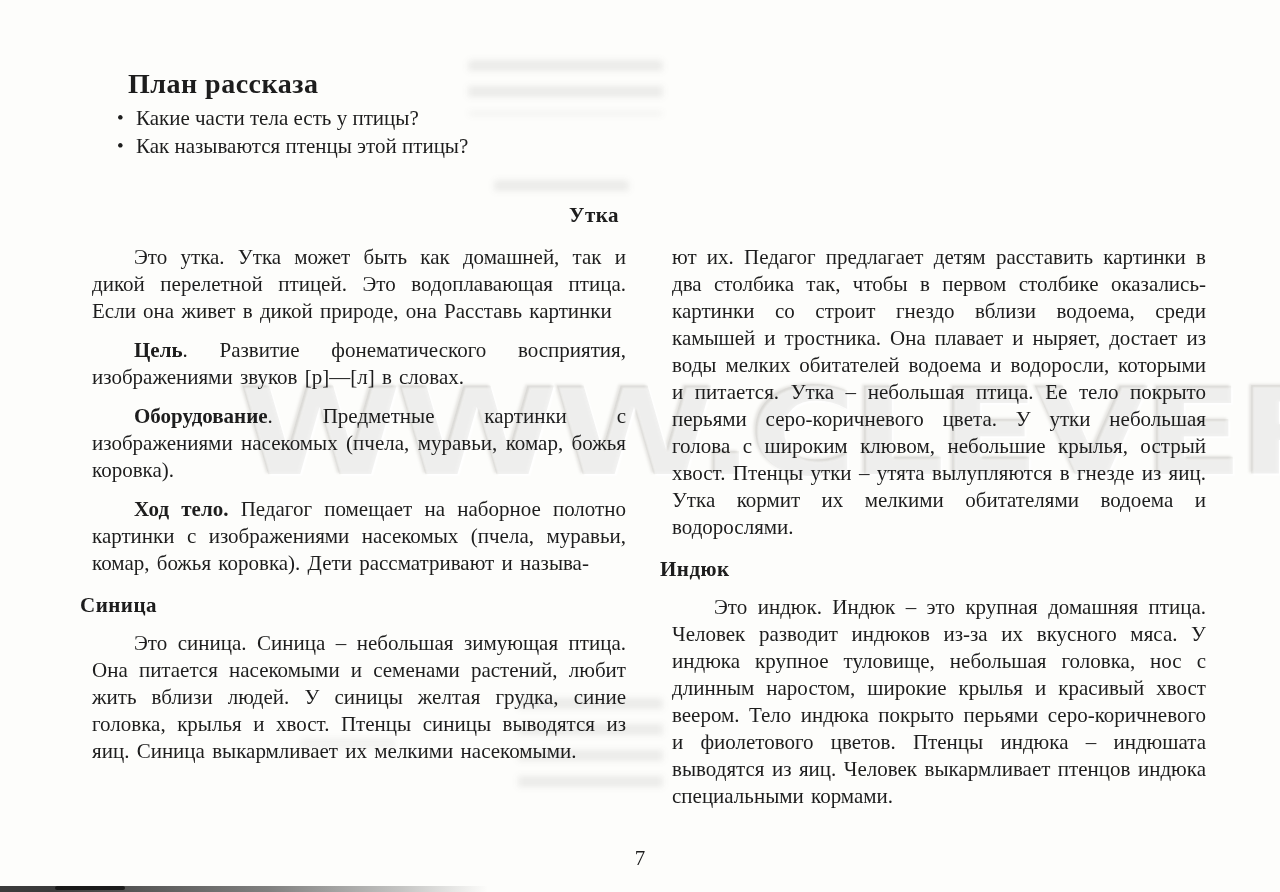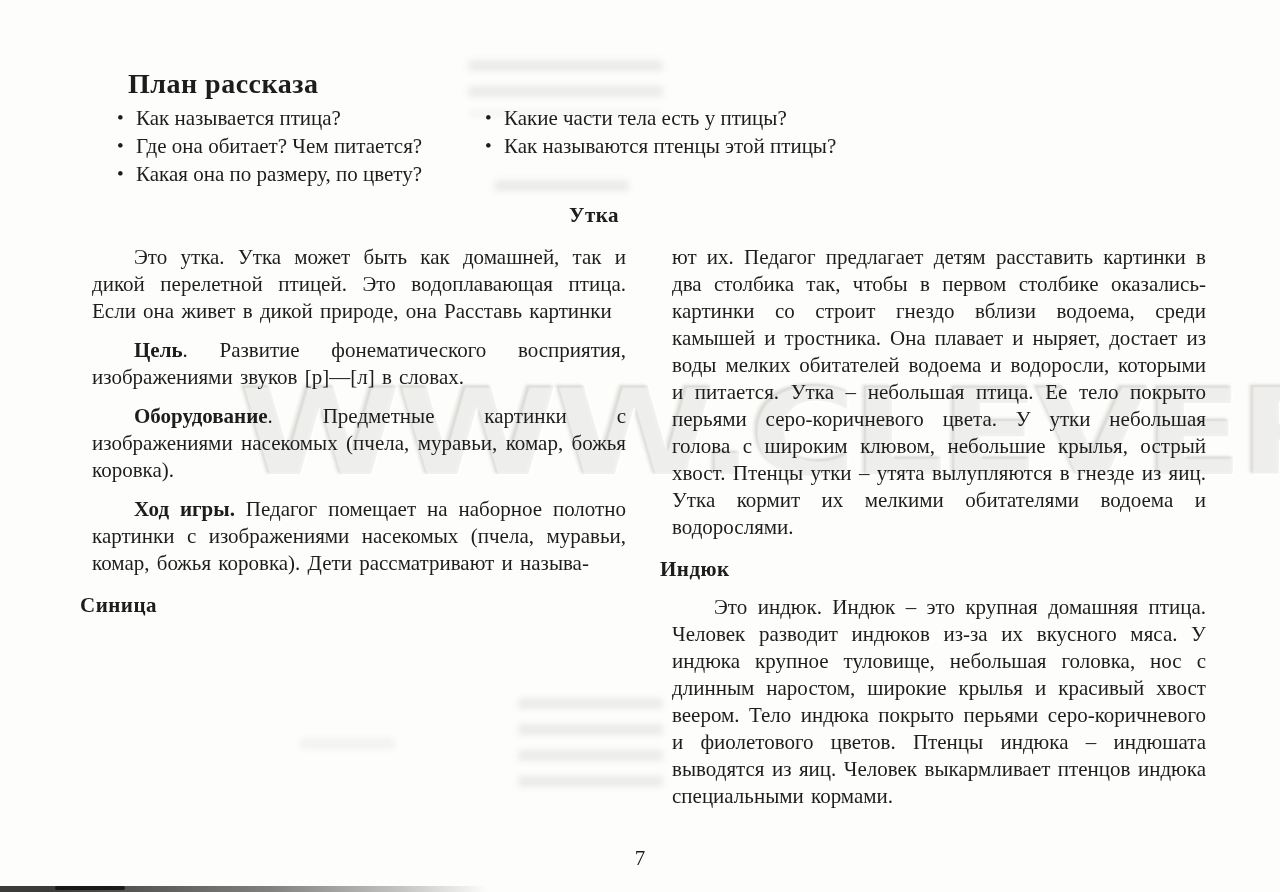--- a/index.html
+++ b/index.html
@@ -115,42 +115,38 @@
   <div class="ghost g1"></div>
   <div class="ghost g2"></div>
   <div class="ghost g3"></div>
   <div class="ghost g4"></div>
 
   <div class="watermark">WWW.CLEVER-TOY.RU</div>
 
   <div class="plan-heading">План рассказа</div>
 
   <div class="plan-lists">
-    <ul class="plan-col left">
-      <li>Как называется птица?</li>
-      <li>Где она обитает? Чем питается?</li>
-      <li>Какая она по размеру, по цвету?</li>
-    </ul>
     <ul class="plan-col right">
       <li>Какие части тела есть у птицы?</li>
       <li>Как называются птенцы этой птицы?</li>
     </ul>
   </div>
 
   <div class="center-heading">Утка</div>
 
   <div class="columns">
 
     <div class="col">
       <p class="indent">Это утка. Утка может быть как домашней, так и дикой перелетной птицей. Это водоплавающая птица. Если она живет в дикой природе, она Расставь картинки</p>
       <p class="indent"><span class="lead">Цель</span><span>. Развитие фонематического восприятия, изображениями звуков [р]—[л] в словах.</span></p>
       <p class="indent"><span class="lead">Оборудование</span><span>. Предметные картинки с изображениями насекомых (пчела, муравьи, комар, божья коровка).</span></p>
-      <p class="indent"><span class="lead">Ход игры.</span><span> Педагог помещает на наборное полотно картинки с изображениями насекомых (пчела, муравьи, комар, божья коровка). Дети рассматривают и называ-</span></p>
+      <p class="indent"><span class="lead">Ход тело.</span><span> Педагог помещает на наборное полотно картинки с изображениями насекомых (пчела, муравьи, комар, божья коровка). Дети рассматривают и называ-</span></p>
 
       <div class="sub-heading">Синица</div>
+      <p class="indent">Это синица. Синица – небольшая зимующая птица. Она питается насекомыми и семенами растений, любит жить вблизи людей. У синицы желтая грудка, синие головка, крылья и хвост. Птенцы синицы выводятся из яиц. Синица выкармливает их мелкими насекомыми.</p>
     </div>
 
     <div class="col">
       <p>ют их. Педагог предлагает детям расставить картинки в два столбика так, чтобы в первом столбике оказались-картинки со строит гнездо вблизи водоема, среди камышей и тростника. Она плавает и ныряет, достает из воды мелких обитателей водоема и водоросли, которыми и питается. Утка – небольшая птица. Ее тело покрыто перьями серо-коричневого цвета. У утки небольшая голова с широким клювом, небольшие крылья, острый хвост. Птенцы утки – утята вылупляются в гнезде из яиц. Утка кормит их мелкими обитателями водоема и водорослями.</p>
 
       <div class="sub-heading">Индюк</div>
       <p class="indent">Это индюк. Индюк – это крупная домашняя птица. Человек разводит индюков из-за их вкусного мяса. У индюка крупное туловище, небольшая головка, нос с длинным наростом, широкие крылья и красивый хвост веером. Тело индюка покрыто перьями серо-коричневого и фиолетового цветов. Птенцы индюка – индюшата выводятся из яиц. Человек выкармливает птенцов индюка специальными кормами.</p>
     </div>
 
   </div>

